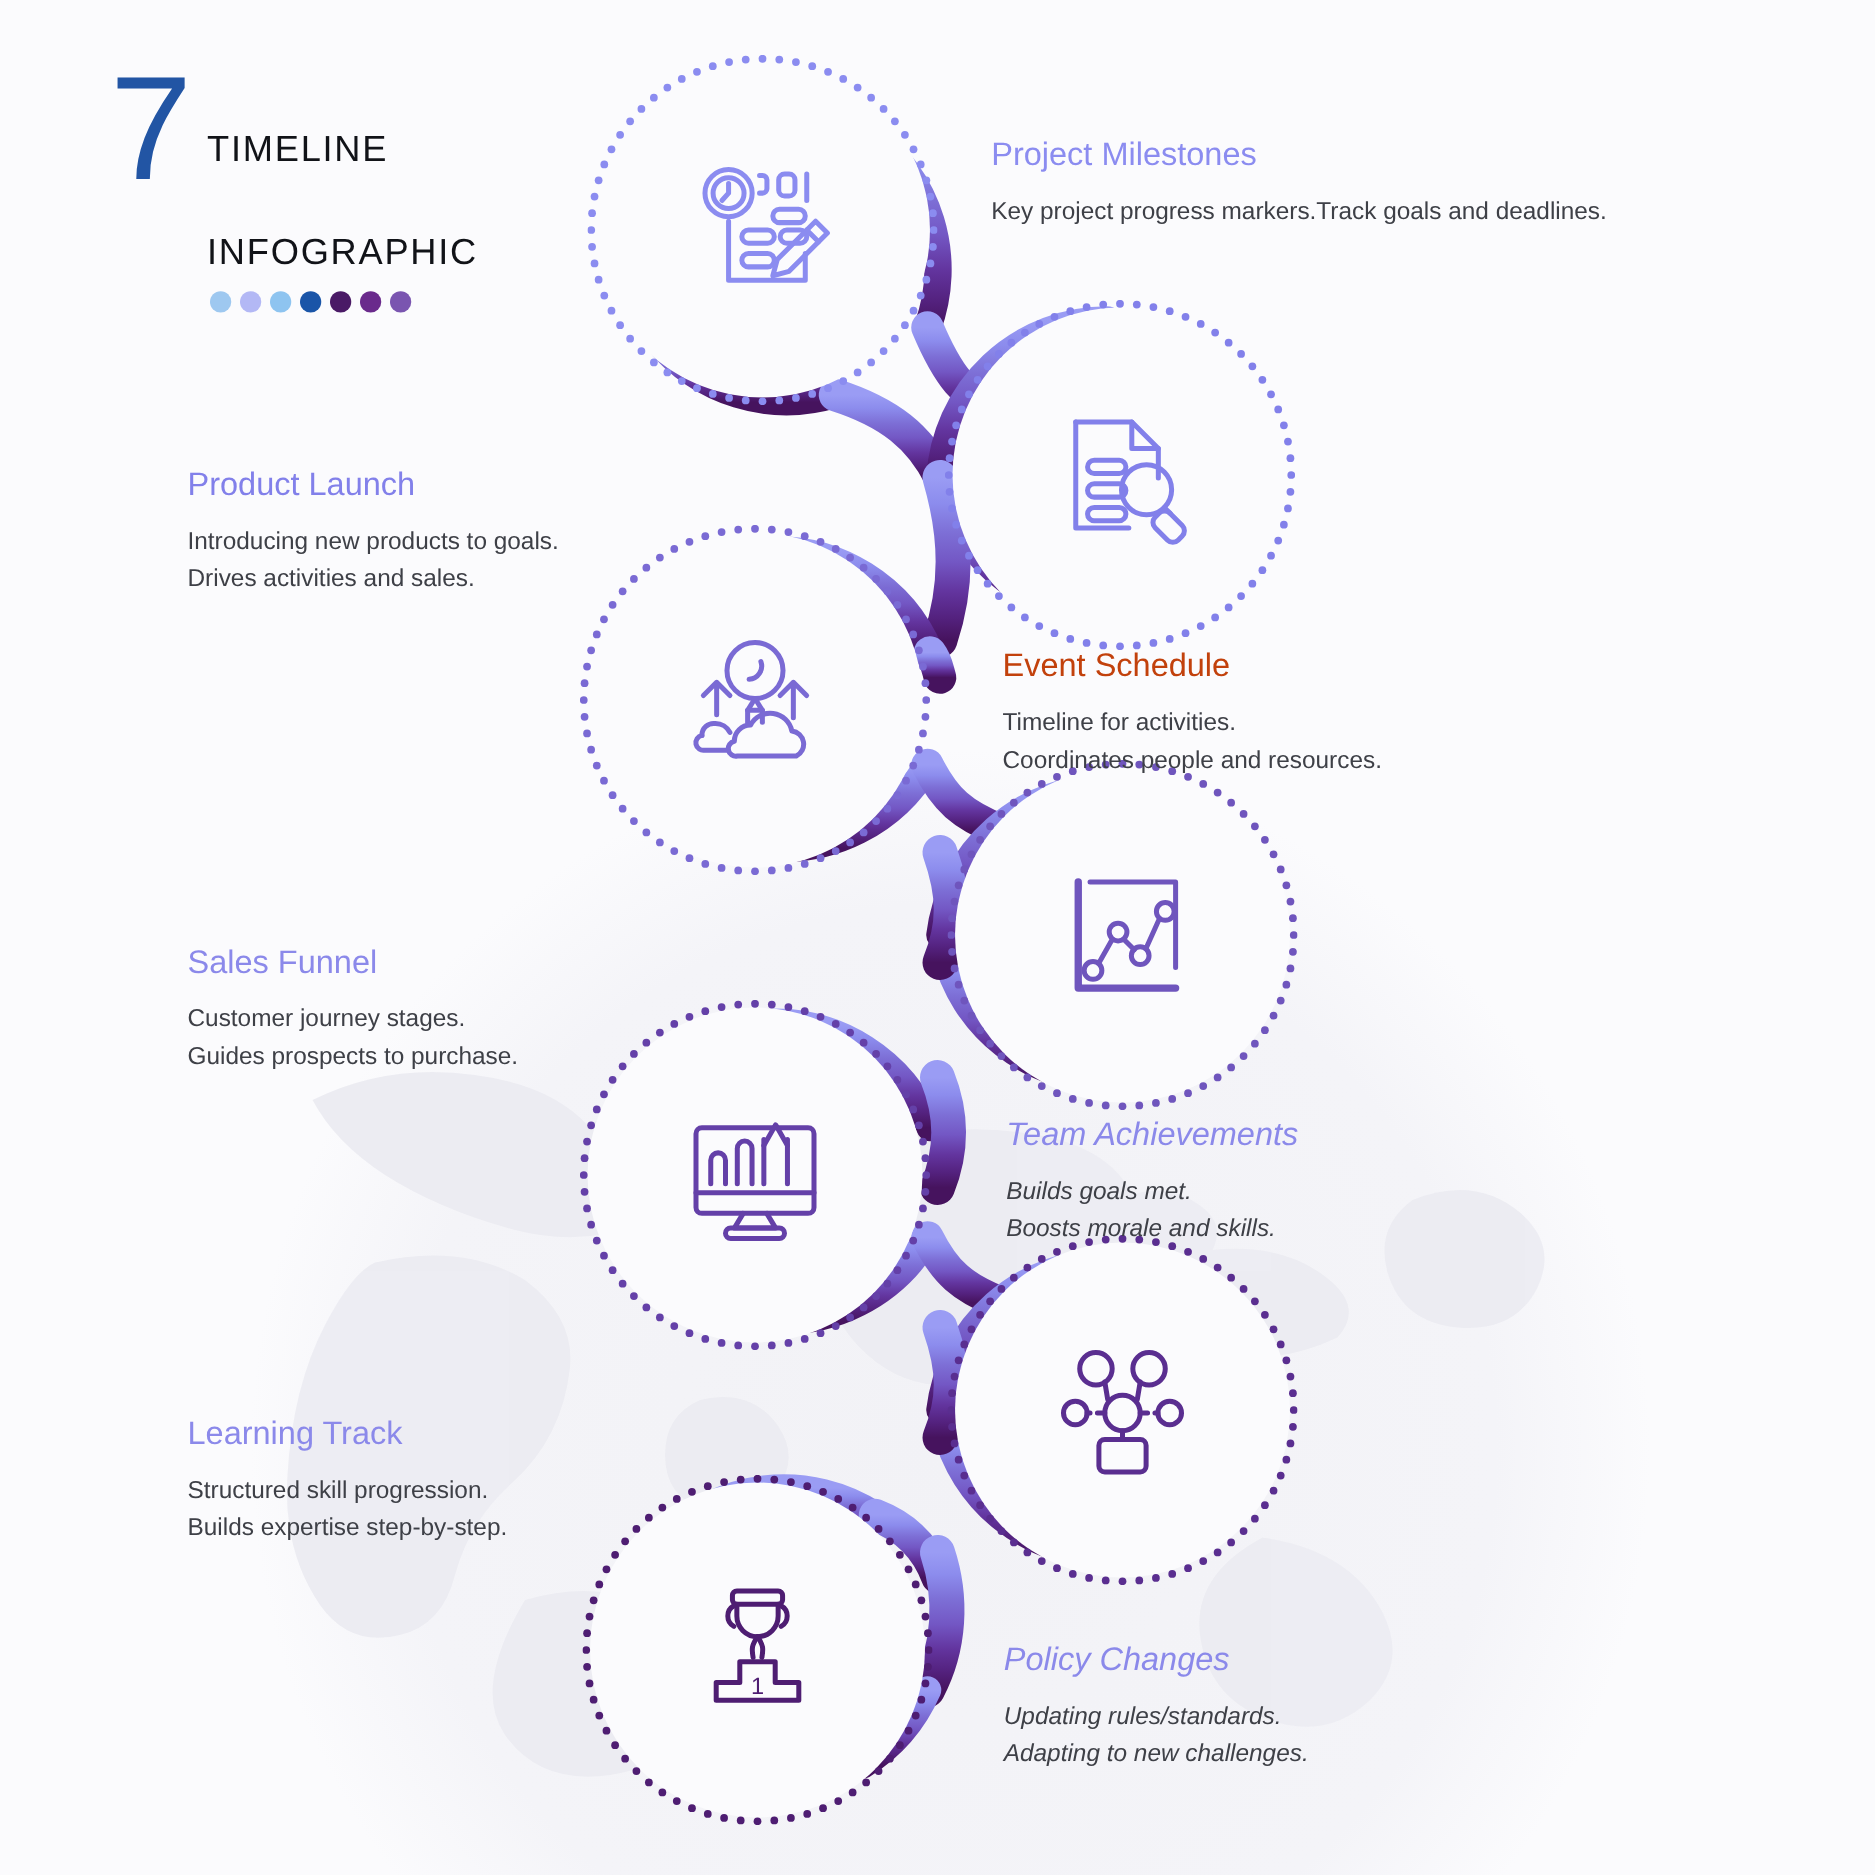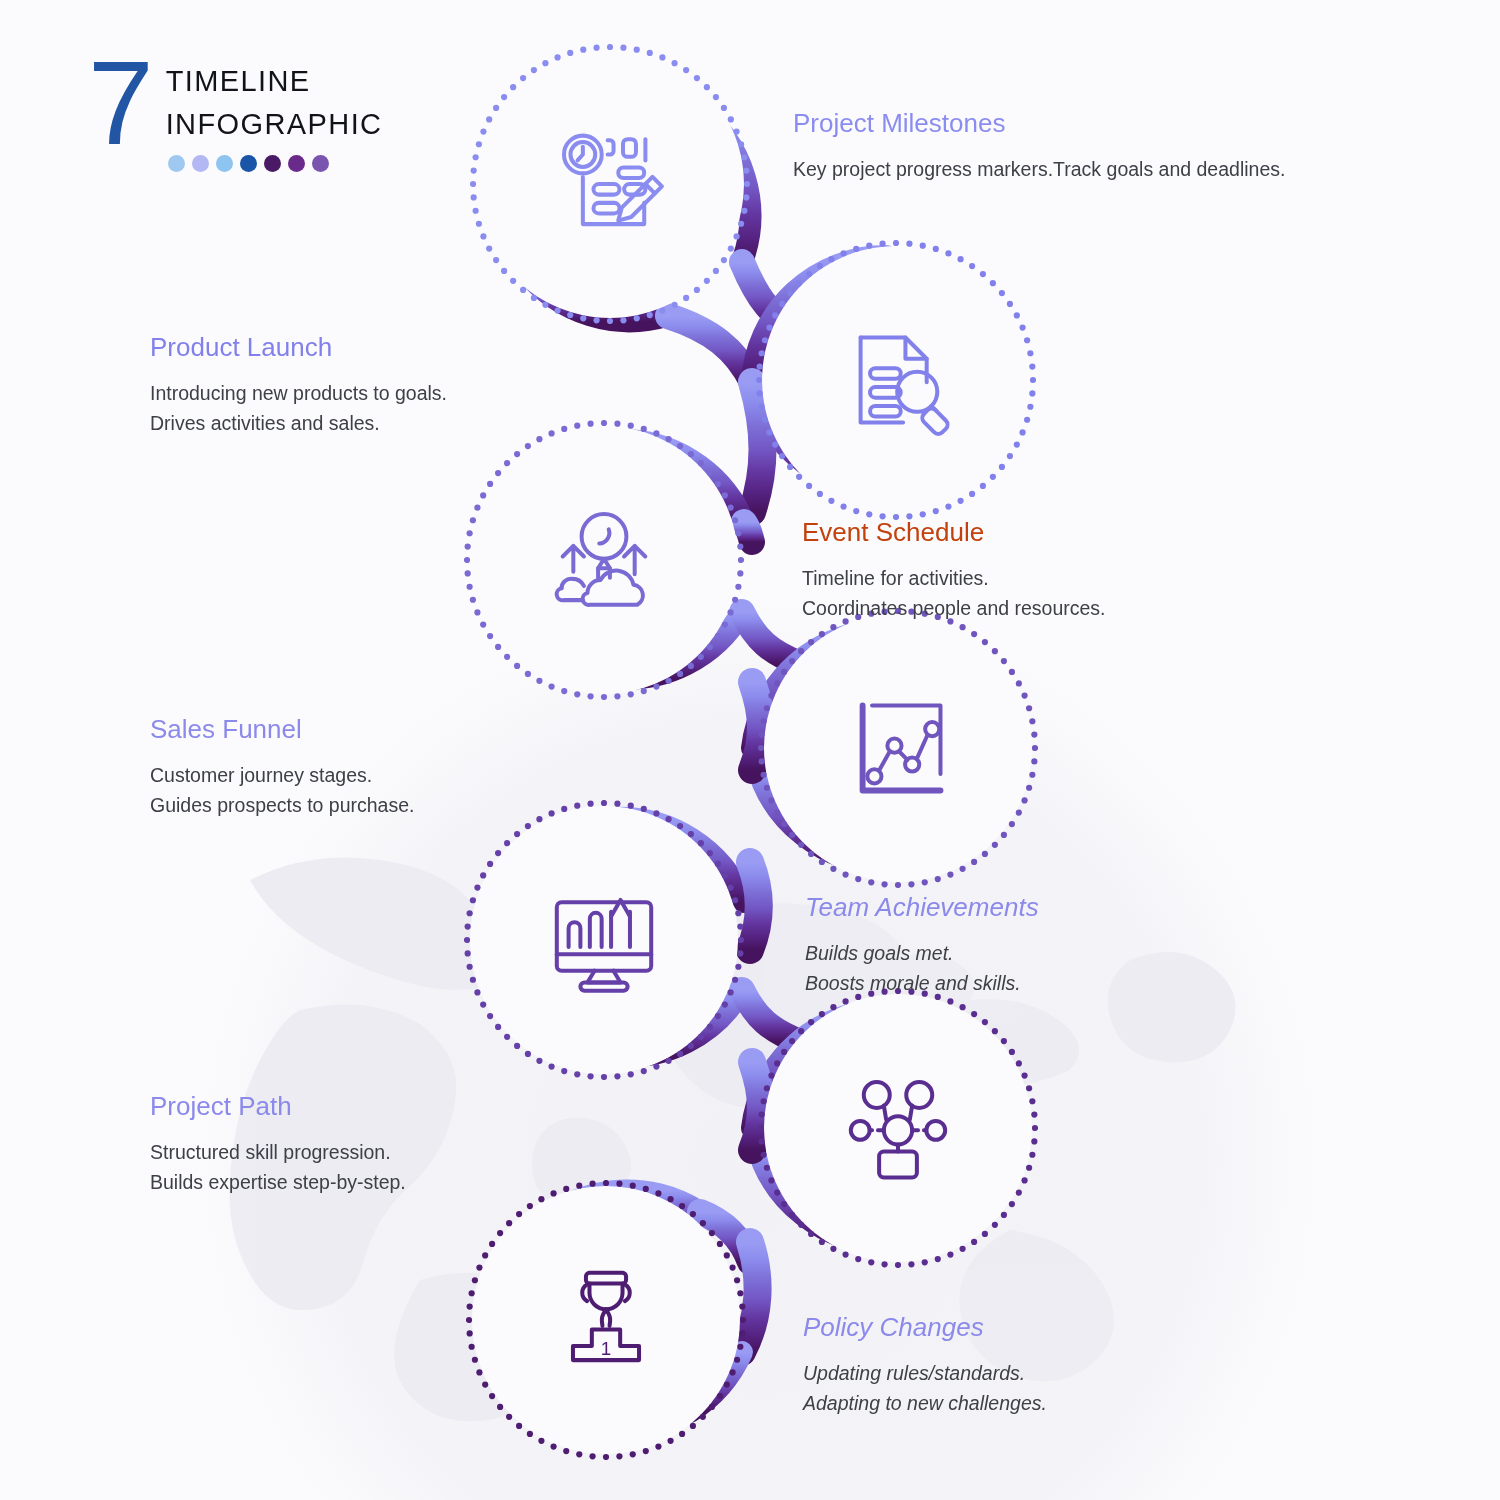--- a/index.html
+++ b/index.html
@@ -20,20 +20,21 @@
   .big-num {
     font-size:118px; line-height:0.98; font-weight:400;
     color:#2255a4; letter-spacing:-2px;
     font-family:"Liberation Sans", sans-serif;
     margin-right:14px;
   }
   .head-text { padding-top:14px; }
   .head-line1, .head-line2 {
     font-size:29px; letter-spacing:1.4px; color:#111318; font-weight:400;
     line-height:1.48;
+    margin-top:39px;
   }
   .dots-row { display:flex; gap:7px; margin-top:9px; margin-left:2px; }
   .dots-row i { width:17px; height:17px; border-radius:50%; display:block; }
 
   
   .ribbon { position:absolute; left:0; top:0; width:1500px; height:1500px; z-index:2; pointer-events:none; }
 
   
   .node { position:absolute; z-index:3; }
   .node .disc {
@@ -51,21 +52,21 @@
   
   .tb { position:absolute; z-index:5; }
   .tb .tb-title {
     font-size:26px; font-weight:400; line-height:1.2;
     margin-bottom:15px; white-space:nowrap;
   }
   .tb .tb-desc {
     font-size:19.5px; color:#3e4047; line-height:1.55; font-weight:400;
   }
   .tb.right { text-align:left; }
-  .tb.left  { text-align:left; }
+  .tb.left  { text-align:left;margin-top:40px; }
 </style>
 </head>
 <body>
 
 <div id="stage">
 
   <svg class="bg-map" viewBox="0 0 1500 1500">
     <defs>
       <radialGradient id="globeGrad" cx="50%" cy="50%" r="50%">
         <stop offset="0%" stop-color="#f2f2f6"></stop>
@@ -764,21 +765,21 @@
         </div>
       </div>
       <div class="tb right" style="left: 805px; top: 892px; font-style: italic;">
         <div class="tb-title" style="color: rgb(139, 137, 234);">Team Achievements</div>
         <div class="tb-desc">
           <div>Builds goals met.</div>
           <div>Boosts morale and skills.</div>
         </div>
       </div>
       <div class="tb left" style="left: 150px; top: 1091px;">
-        <div class="tb-title" style="color: rgb(139, 137, 234);">Project Path</div>
+        <div class="tb-title" style="color: rgb(139, 137, 234);">Learning Track</div>
         <div class="tb-desc">
           <div>Structured skill progression.</div>
           <div>Builds expertise step-by-step.</div>
         </div>
       </div>
       <div class="tb right" style="left: 803px; top: 1312px; font-style: italic;">
         <div class="tb-title" style="color: rgb(139, 137, 234);">Policy Changes</div>
         <div class="tb-desc">
           <div>Updating rules/standards.</div>
           <div>Adapting to new challenges.</div>

